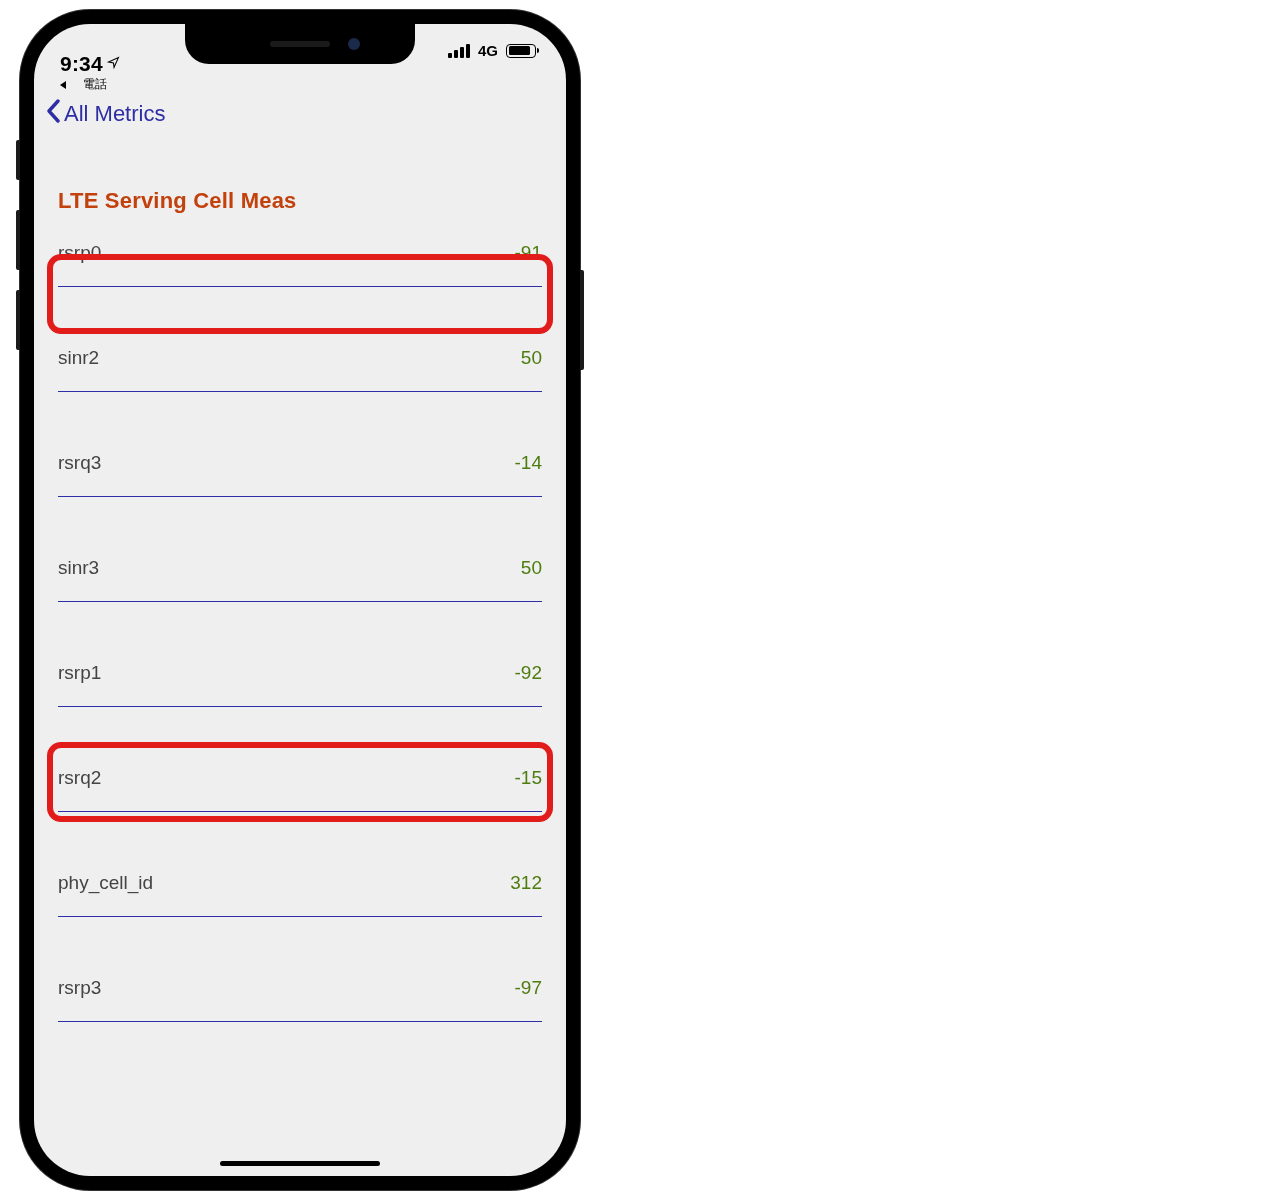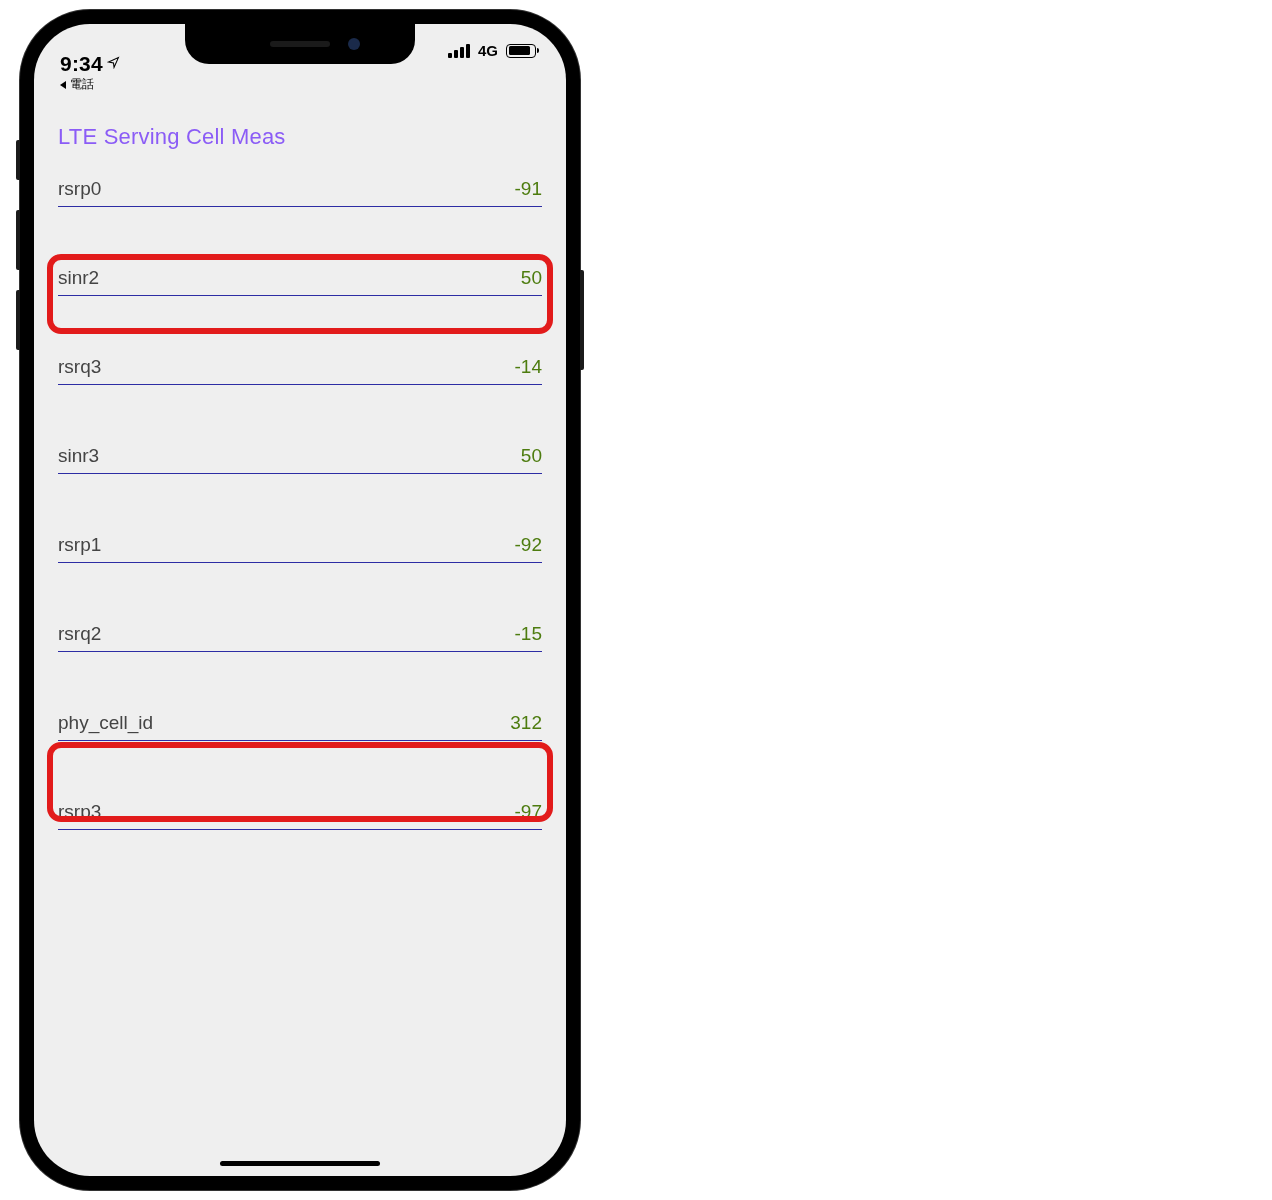--- a/index.html
+++ b/index.html
@@ -121,21 +121,21 @@
     }
     .status-location-icon {
       font-size: 14px;
     }
     .status-from {
       font-size: 12px;
       font-weight: 500;
       color: #000;
       display: flex;
       align-items: center;
-      gap: 2px;
+      gap: 15px;
       margin-top: -2px;
     }
     .status-right {
       display: flex;
       align-items: center;
       gap: 8px;
       padding-top: 6px;
     }
     .signal-bars {
       display: flex;
@@ -194,32 +194,32 @@
       gap: 2px;
     }
     .back-chevron {
       font-size: 28px;
       font-weight: 500;
     }
     .content {
       padding: 40px 24px 0;
     }
     .section-title {
-      color: #8b5cf6;
+      color: #c2410c;
       font-size: 22px;
-      font-weight: 400;
+      font-weight: 700;
       letter-spacing: 0.2px;
       margin-bottom: 20px;
     }
     .metric-row {
       display: flex;
       justify-content: space-between;
       align-items: flex-start;
       border-bottom: 1px solid #2d2da4;
-      padding: 8px 0 6px;
+      padding: 8px 0 22px;
       margin-bottom: 52px;
       position: relative;
     }
     .metric-label {
       font-size: 19px;
       color: #444;
       font-weight: 400;
     }
     .metric-value {
       font-size: 19px;
@@ -299,20 +299,30 @@
             <span></span>
             <span></span>
         </div>
         <span class="network-label">4G</span>
         <div class="battery">
           <div class="battery-fill"></div>
         </div>
       </div>
     </div>
 
+    <div class="nav-bar">
+      <div class="back-button">
+        <span class="back-chevron">
+          <svg width="16" height="24" viewBox="0 0 16 24">
+              <path d="M12 2 L3 12 L12 22" fill="none" stroke="#2d2da4" stroke-width="3.4" stroke-linecap="round" stroke-linejoin="round"></path>
+            </svg>
+        </span>
+        <span>All Metrics</span>
+      </div>
+    </div>
 
     <div class="content">
       <div class="section-title">LTE Serving Cell Meas</div>
 
       <div class="metric-row">
         <span class="metric-label">rsrp0</span>
         <span class="metric-value">-91</span>
       </div>
       <div class="metric-row">
         <span class="metric-label">sinr2</span>

